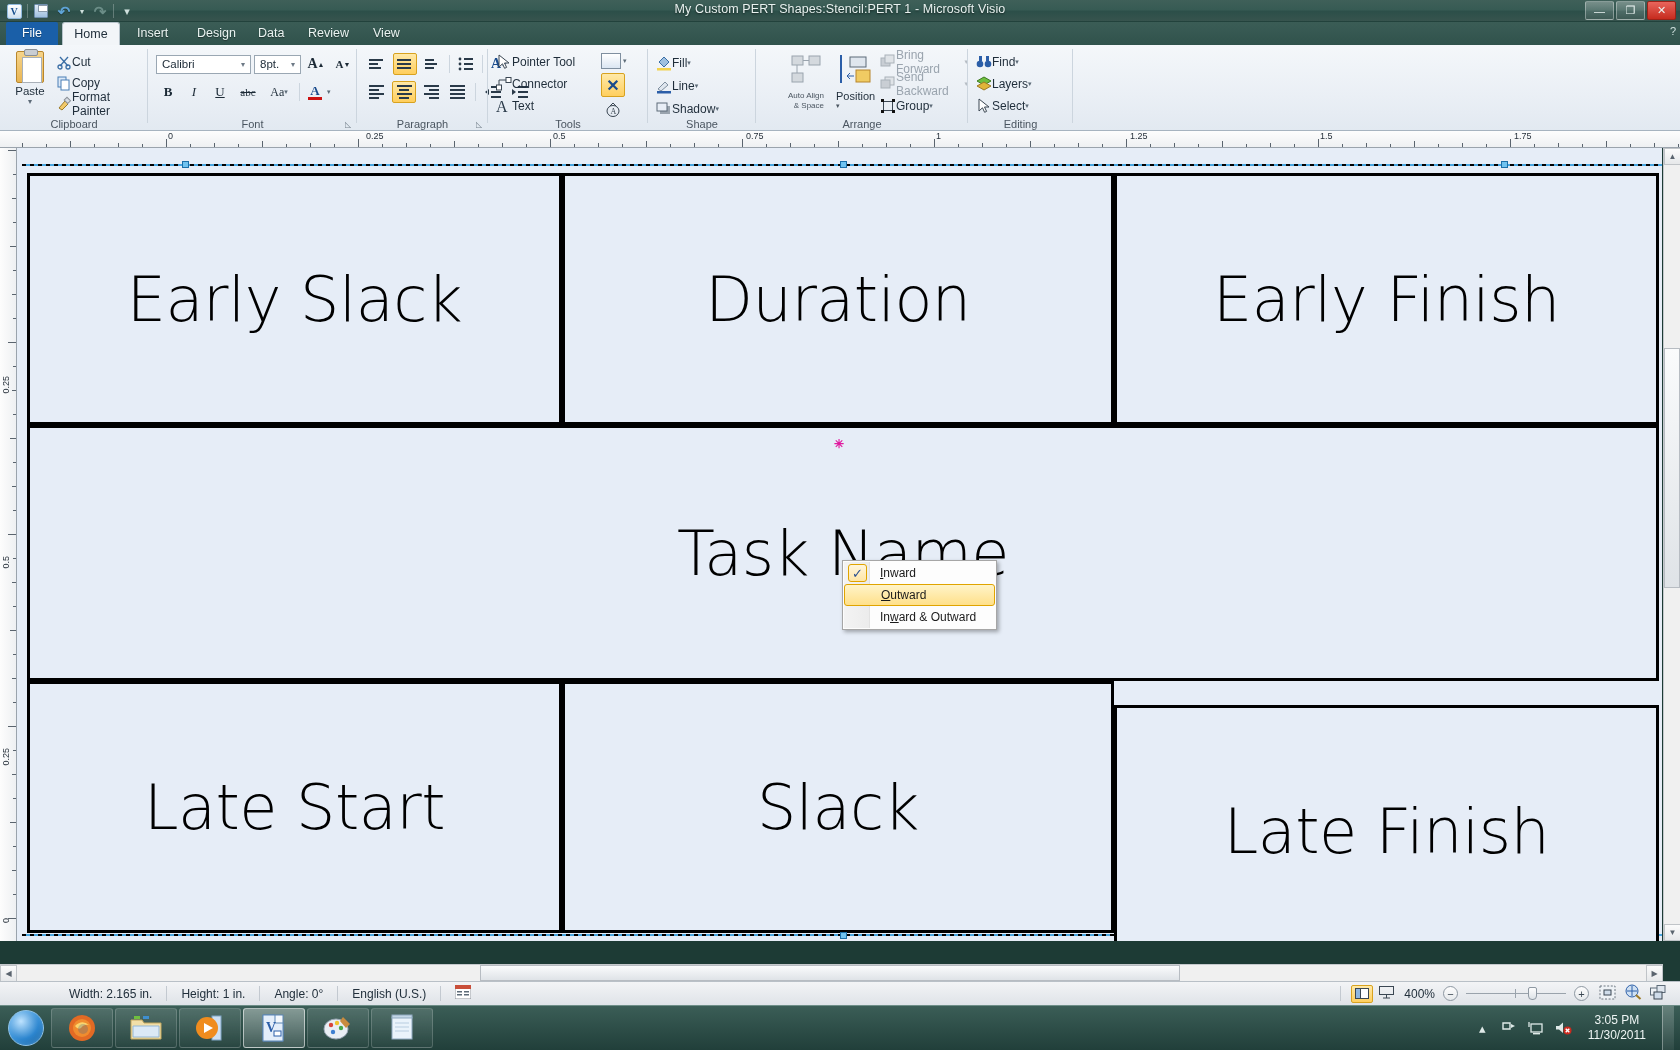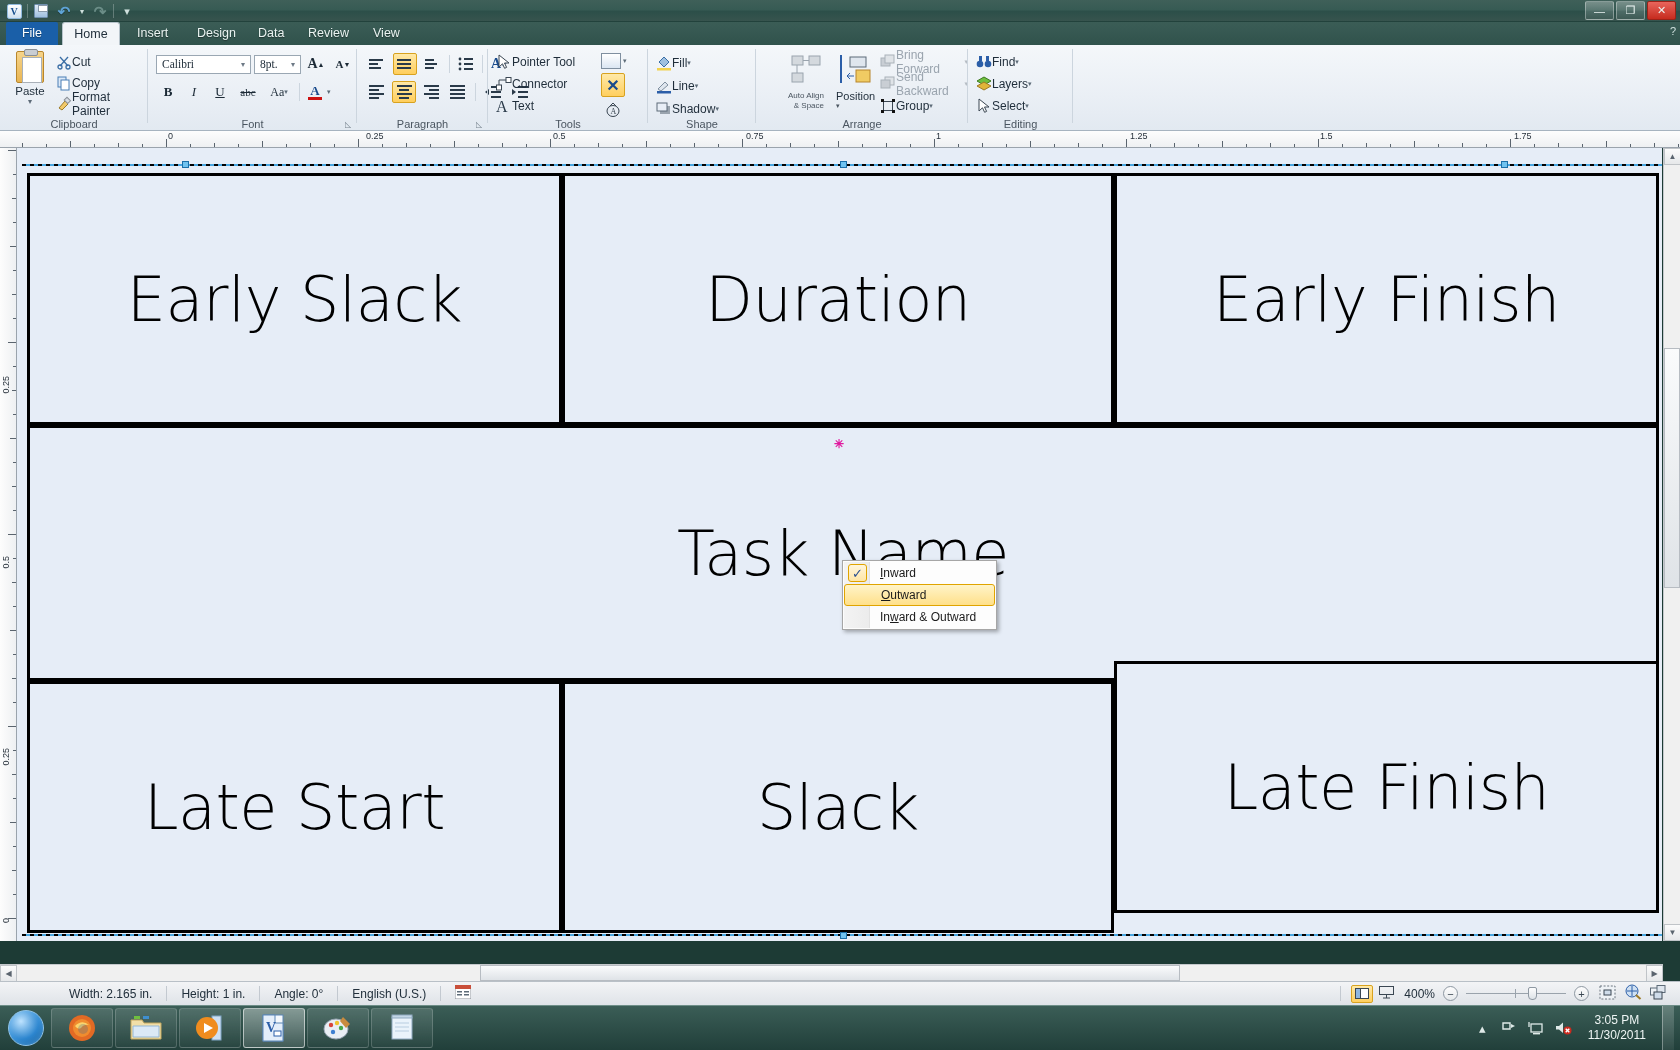--- a/index.html
+++ b/index.html
@@ -76,21 +76,21 @@
   #pasteBtn{ position:absolute; left:6px; top:4px; width:48px; height:70px; text-align:center; }
   .clipimg{ width:28px;height:32px;margin:2px auto 0; background:linear-gradient(to bottom,#f6d48a,#e9b552);
     border:1px solid #b8862c; border-radius:2px; position:relative;}
   .clipimg:before{ content:""; position:absolute;left:7px;top:-3px;width:12px;height:5px;background:#c9cdd2;border:1px solid #8a8f95;border-radius:2px;}
   .clipimg:after{ content:""; position:absolute;left:5px;top:5px;width:18px;height:24px;background:#fff;border:1px solid #a9b0b8;}
   #pasteBtn .lbl{ font-size:11.5px; color:#1f2d3a; margin-top:2px;}
   #pasteBtn .arr{ font-size:8px; color:#5d6b78;}
 
   
   .fbox{ background:#fff; border:1px solid #9aa7b3; height:19px; font-size:11.5px; color:#1c2a36;
-      display:flex; align-items:center; padding:0 2px 0 5px;font-family:Liberation Serif, serif; }
+      display:flex; align-items:center; padding:0 2px 0 5px; }
   .fbox .av{ margin-left:auto; color:#6e7a86; font-size:8px; padding:0 3px;}
   .fbtn{ width:24px;height:22px; display:flex;align-items:center;justify-content:center;
       font-size:13px; color:#1c2a36; }
   .fbtn.on{ background:linear-gradient(to bottom,#ffe9a8,#ffce5c); border:1px solid #d8a21f; border-radius:2px;}
 
   .linebars{ display:flex; flex-direction:column; justify-content:center; gap:2px; width:16px;}
   .linebars i{ display:block; height:2px; background:#2a3a49;}
 
   
   #hruler{ position:absolute; left:0; top:131px; width:1680px; height:17px;
@@ -197,20 +197,21 @@
         <span class="tinyarrow">▾</span>
       </div>
     <div class="qat-btn">
         <span class="redoico">↷</span>
       </div>
     <div class="qsep"></div>
     <div class="qat-btn">
         <span class="tinyarrow" style="font-size:11px;color:#cfe0dd">▾</span>
       </div>
   </div>
+  <div id="win-title">My Custom PERT Shapes:Stencil:PERT 1  -  Microsoft Visio</div>
   <div id="wincontrols">
     <div class="wbtn">—</div>
     <div class="wbtn">❐</div>
     <div class="wbtn close">✕</div>
   </div>
 </div>
 
 <div id="tabstrip">
   <div class="tab file" style="left:6px;width:52px;">File</div>
   <div class="tab active" style="left:62px;width:58px;text-align:center;padding:0;">Home</div>
@@ -729,21 +730,21 @@
     <div class="cell" style="left:5px;  top:261px;width:1632px;height:256px;">
       <span>Task Name</span>
       </div>
 
     <div class="cell" style="left:540px; top:517px;width:552px; height:252px;">
       <span>Slack</span>
       </div>
     <div class="cell" style="left:5px;  top:517px;width:535px; height:252px;">
       <span>Late Start</span>
       </div>
-    <div class="cell" style="left:1092px;top:497px;width:545px; height:252px;">
+    <div class="cell" style="left:1092px;top:541px;width:545px; height:252px;">
       <span>Late Finish</span>
       </div>
 
     <div class="selhandle" style="left:160px;top:-3px;"></div>
     <div class="selhandle" style="left:818px;top:-3px;"></div>
     <div class="selhandle" style="left:1479px;top:-3px;"></div>
     <div class="selhandle" style="left:818px;bottom:-3px;"></div>
     <div class="ctrlhandle" style="left:812px;top:276px;">✳</div>
   </div>
 

